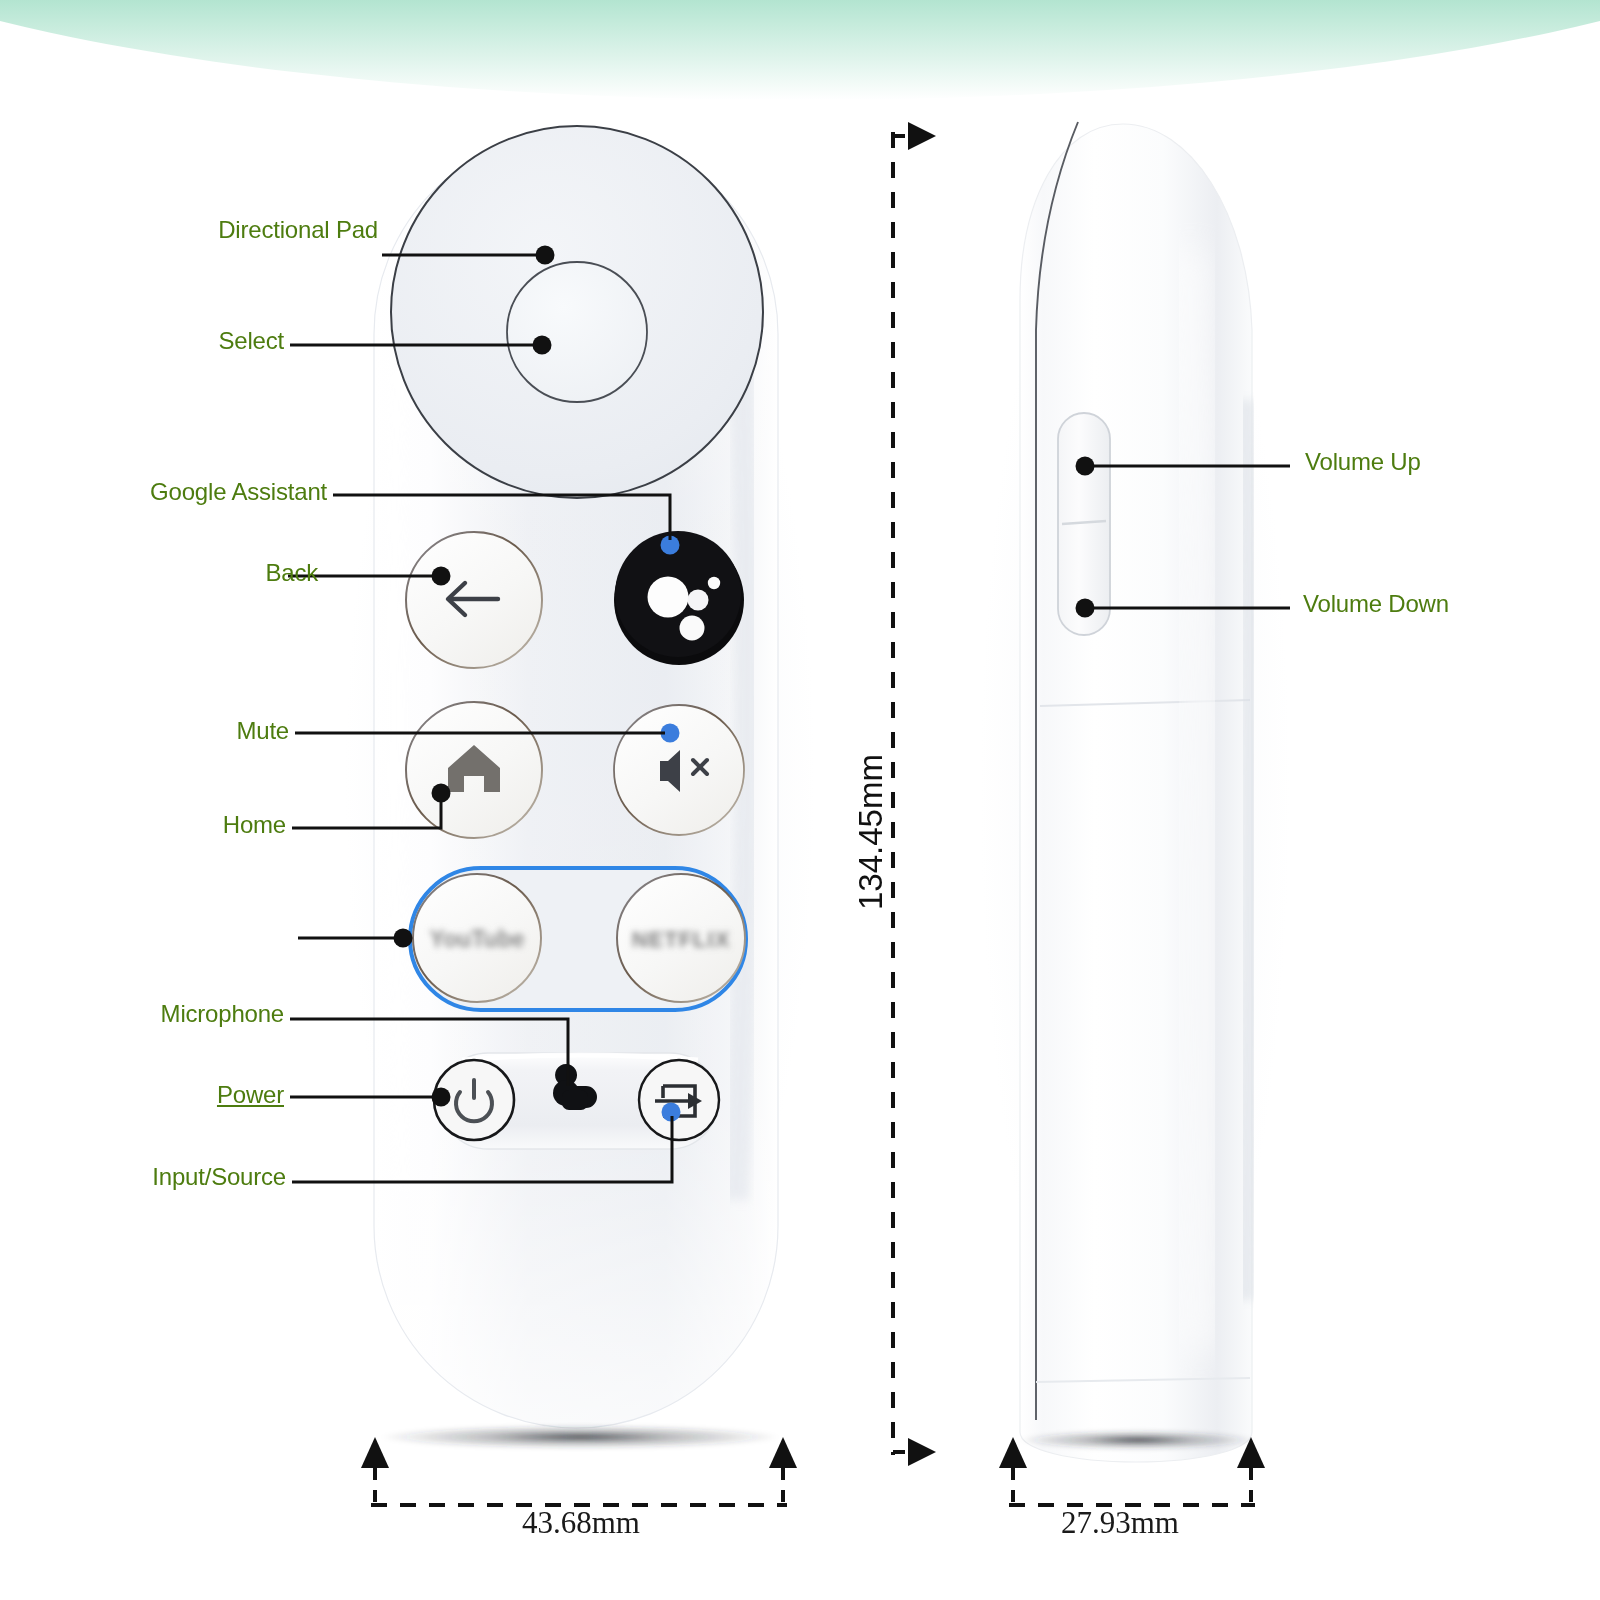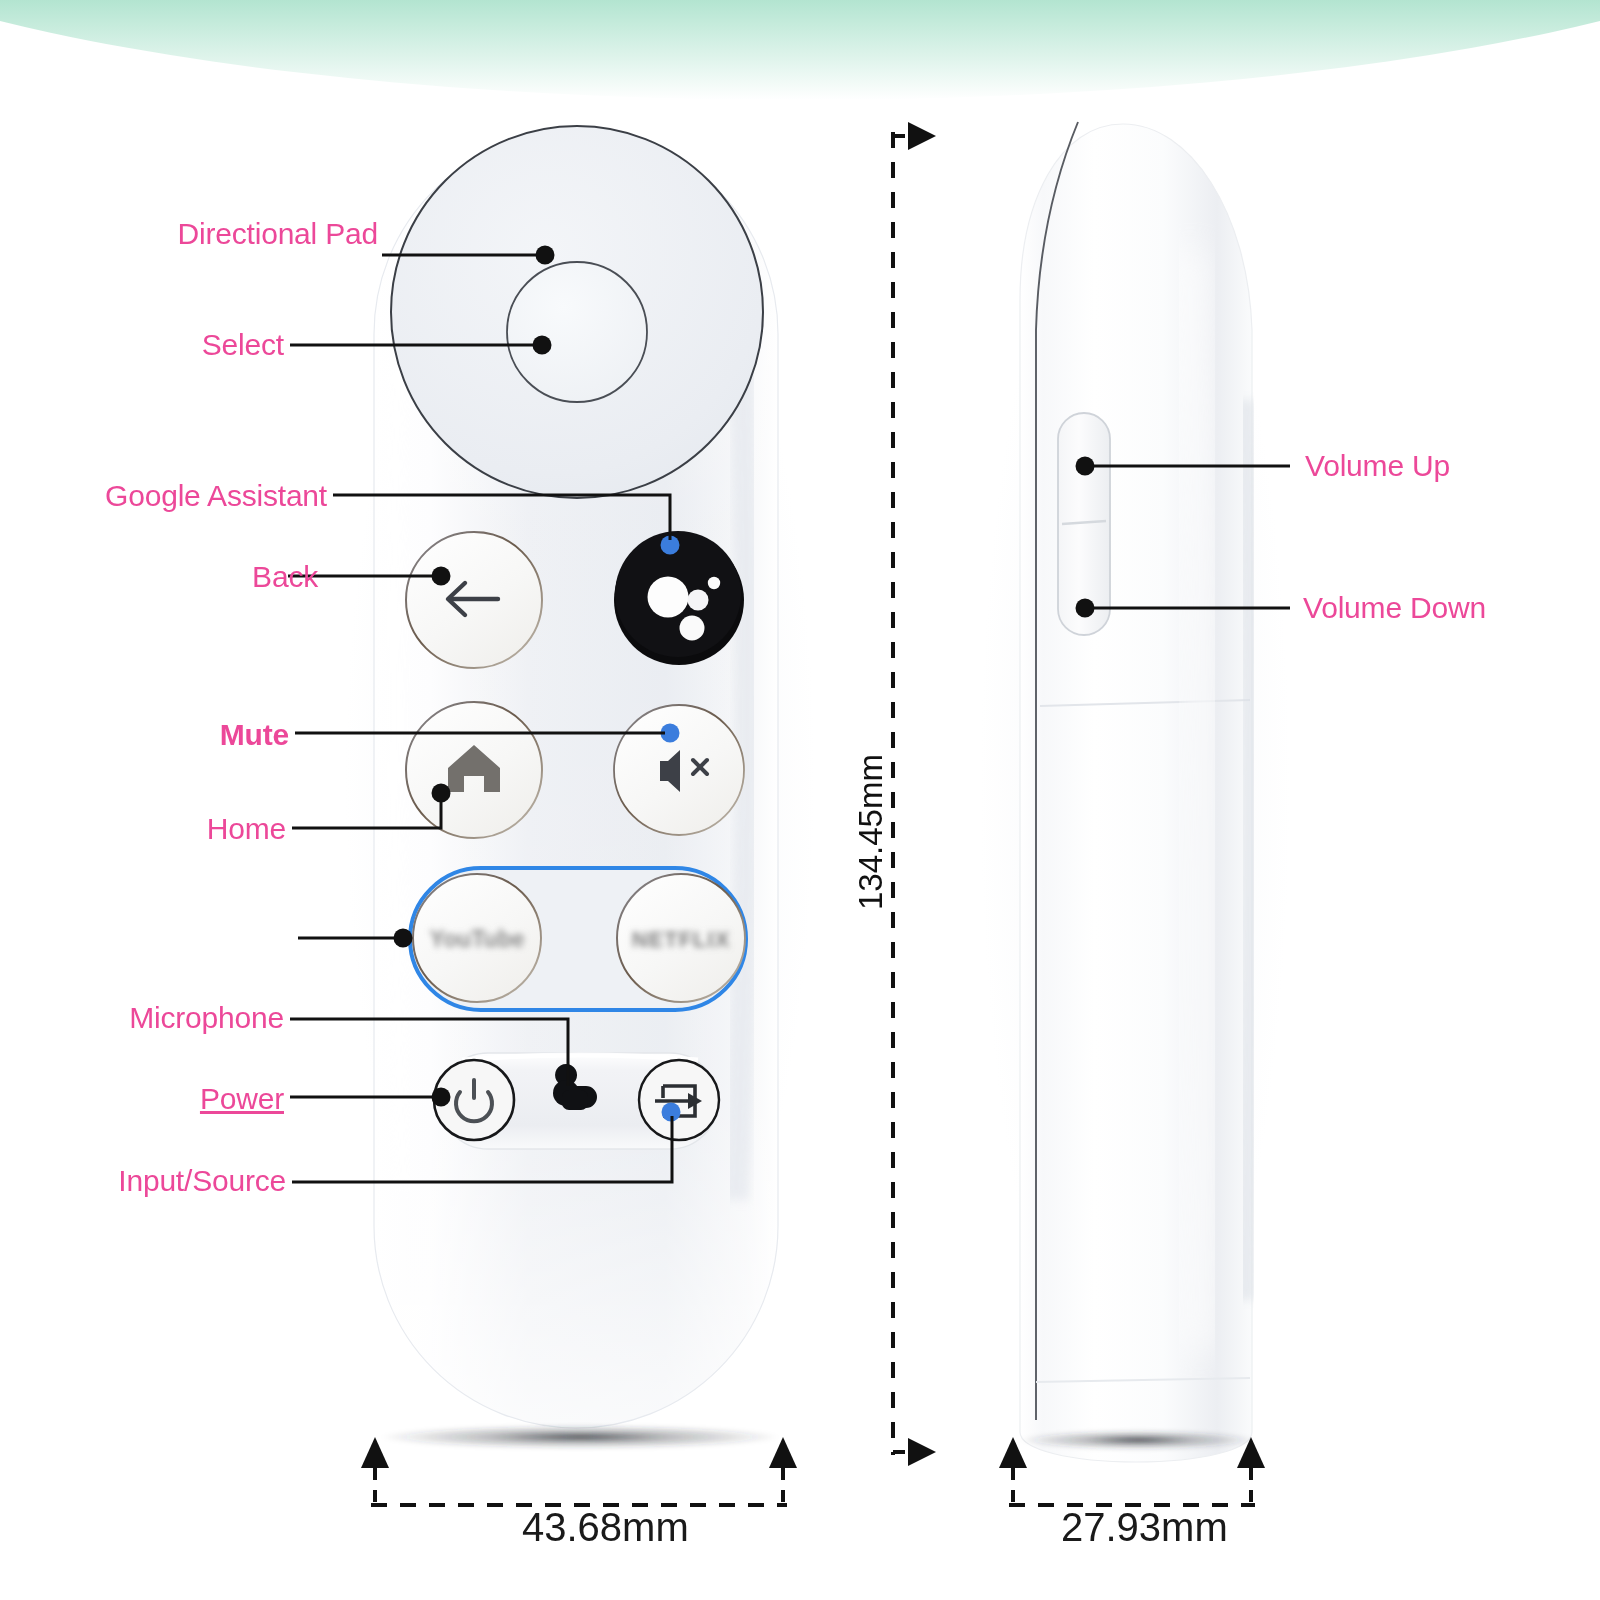--- a/index.html
+++ b/index.html
@@ -6,32 +6,33 @@
   body{
     width:1600px;height:1600px;
     background:#ffffff;
     font-family:"Liberation Sans", sans-serif;
     overflow:hidden;
     position:relative;
   }
   #stage{position:absolute;inset:0;width:1600px;height:1600px;}
   .lbl{
     position:absolute;
-    font-size:30px;
-    color:#ec4899;
+    font-size:24px;
+    color:#4d7c0f;
     white-space:nowrap;
     line-height:1.18;
     letter-spacing:-0.2px;
   }
   .lbl.r{text-align:right;}
   .dim{
     position:absolute;
-    font-size:40px;
+    font-size:31px;
     color:#1a1a1a;
     white-space:nowrap;
+    font-family:Liberation Serif, serif;
   }
   .vdim{
     position:absolute;
     font-size:33px;
     color:#111;
     white-space:nowrap;
     transform-origin:0 0;
     transform:rotate(-90deg);
   }
 </style>
@@ -342,21 +343,21 @@
 <div class="lbl r" style="left:0;top:216px;width:378px;">
   <div>Directional Pad</div>
 </div>
 
 <div class="lbl r" style="left:0;top:327px;width:284px;">Select</div>
 
 <div class="lbl r" style="left:0;top:478px;width:327px;">Google Assistant</div>
 
 <div class="lbl r" style="left:0;top:559px;width:282px;padding-left:36px;">Back</div>
 
-<div class="lbl r" style="left:0;top:717px;width:289px;font-weight:bold;">Mute</div>
+<div class="lbl r" style="left:0;top:717px;width:289px;">Mute</div>
 
 <div class="lbl r" style="left:0;top:811px;width:286px;">Home</div>
 
 
 <div class="lbl r" style="left:0;top:1000px;width:284px;">Microphone</div>
 
 <div class="lbl r" style="left:0;top:1081px;width:284px;text-decoration:underline;">Power</div>
 
 <div class="lbl r" style="left:0;top:1163px;width:286px;">Input/Source</div>
 

